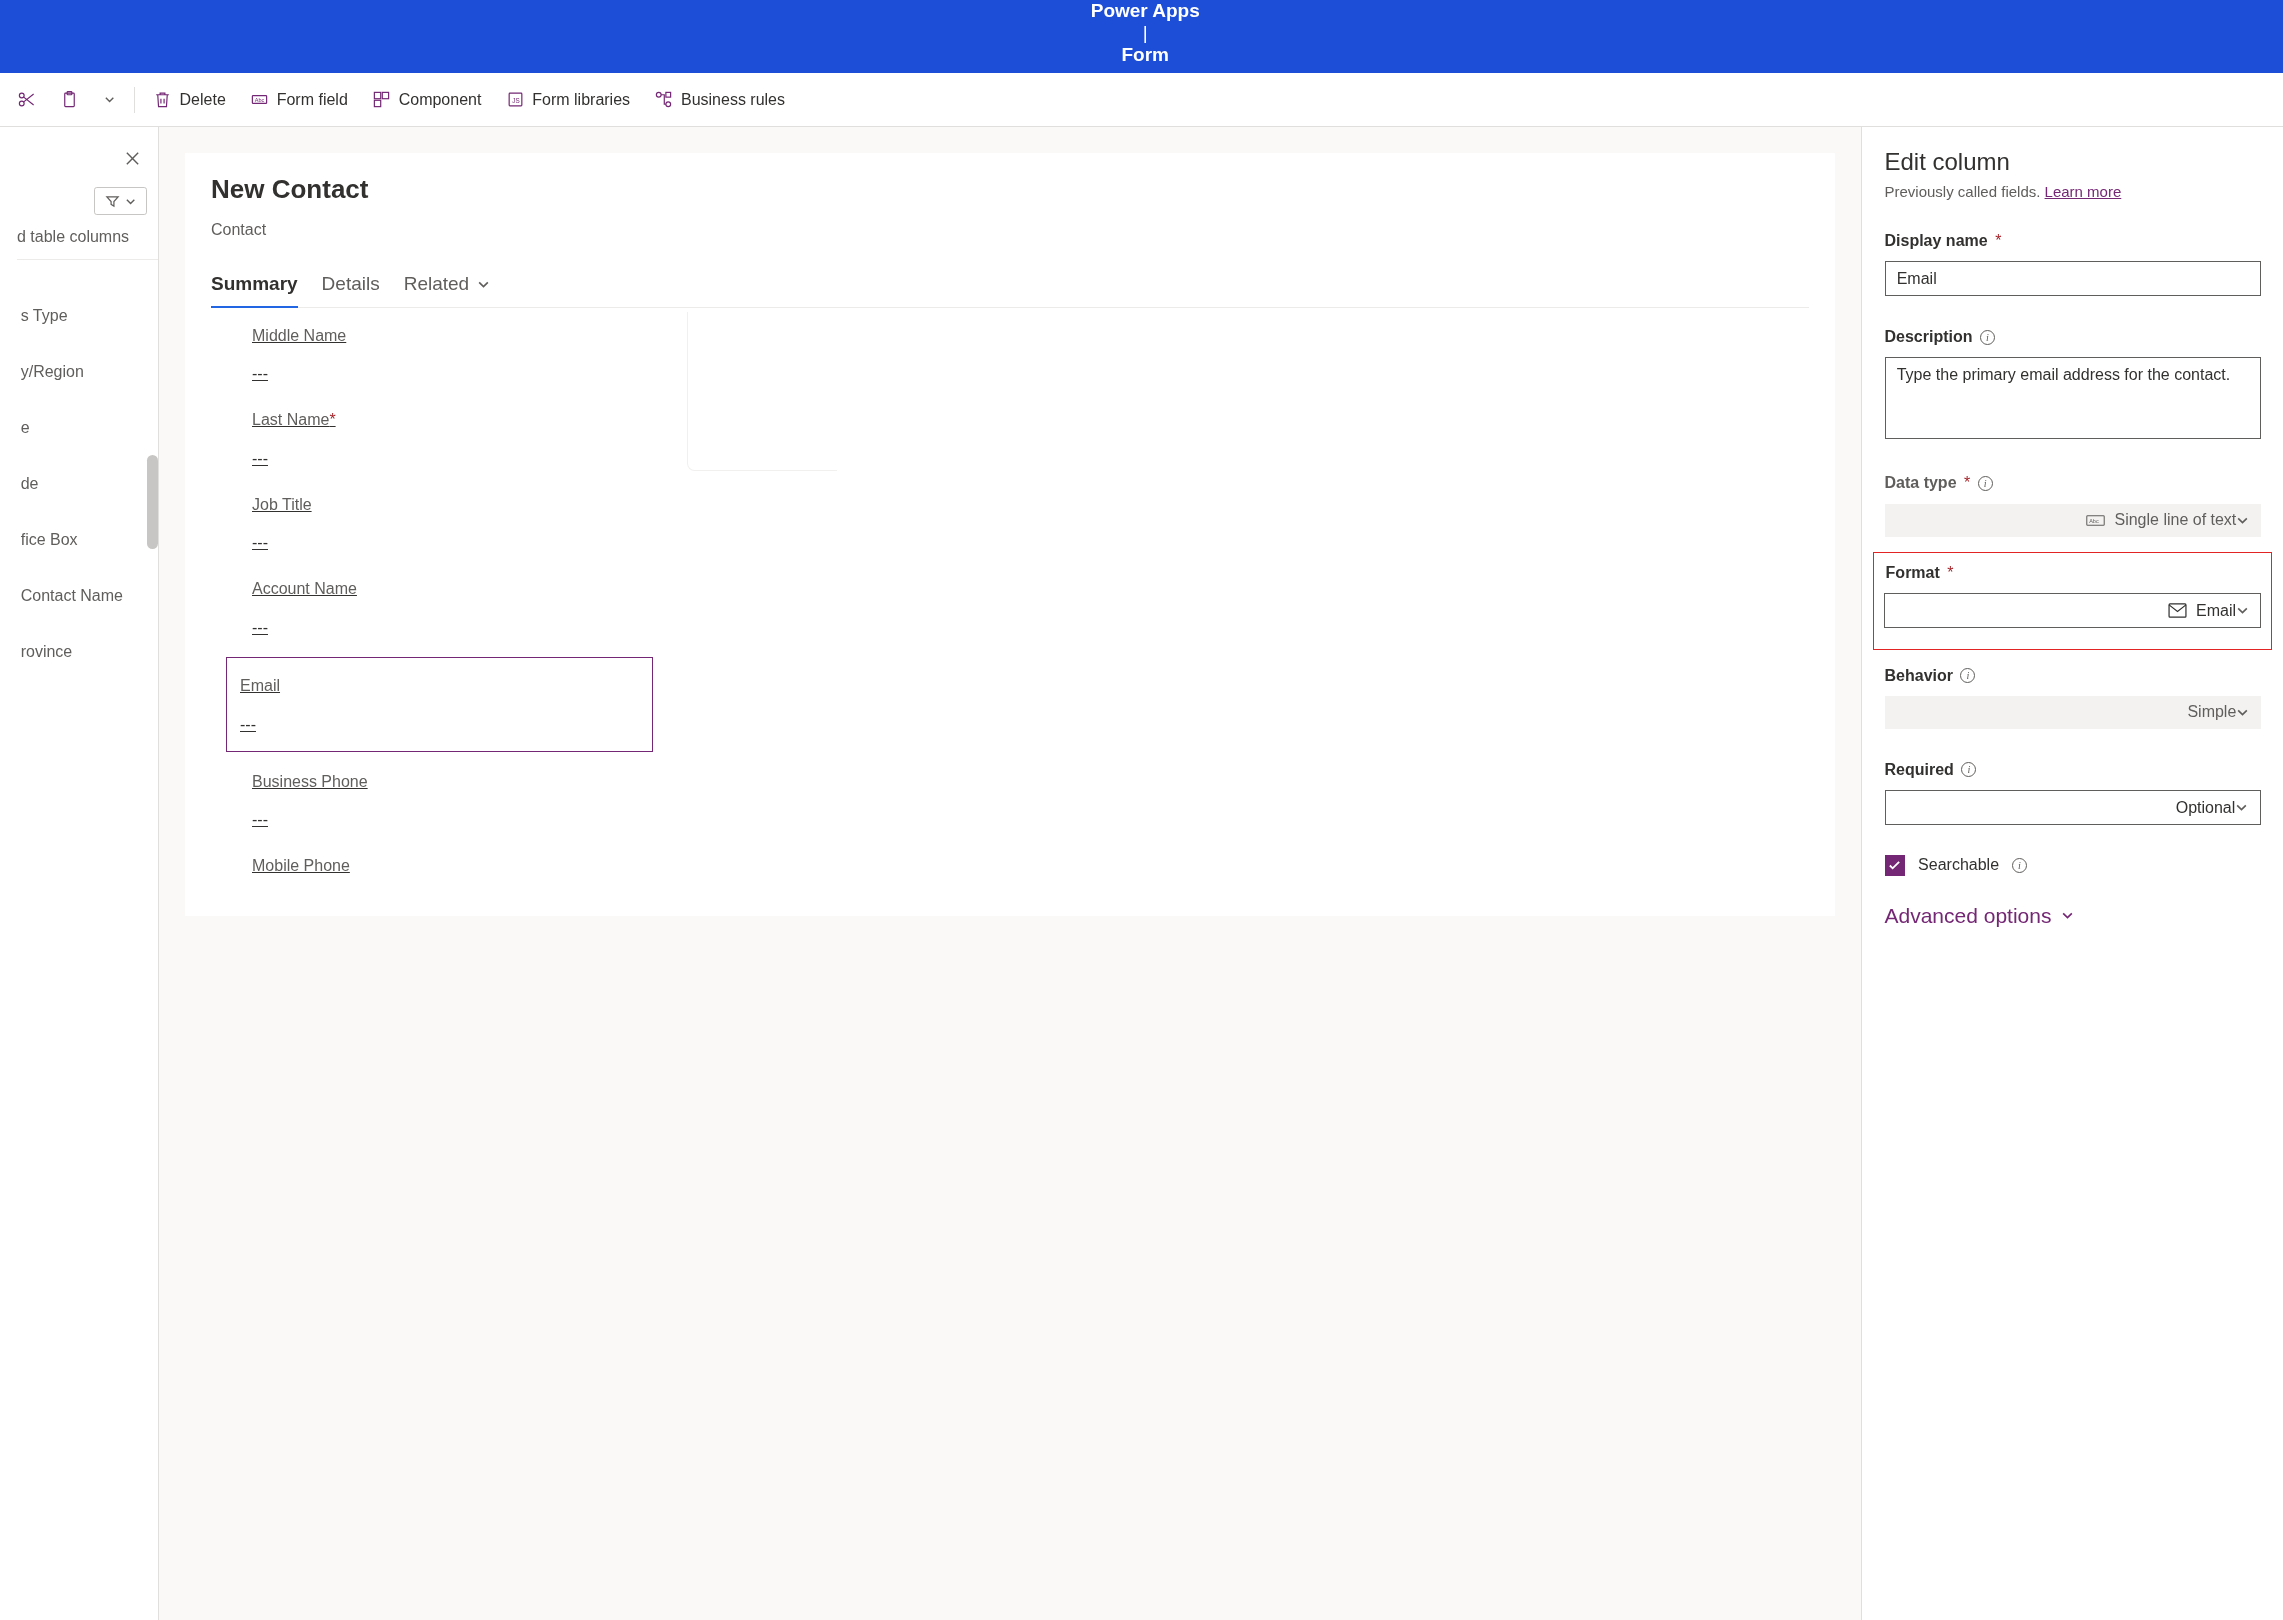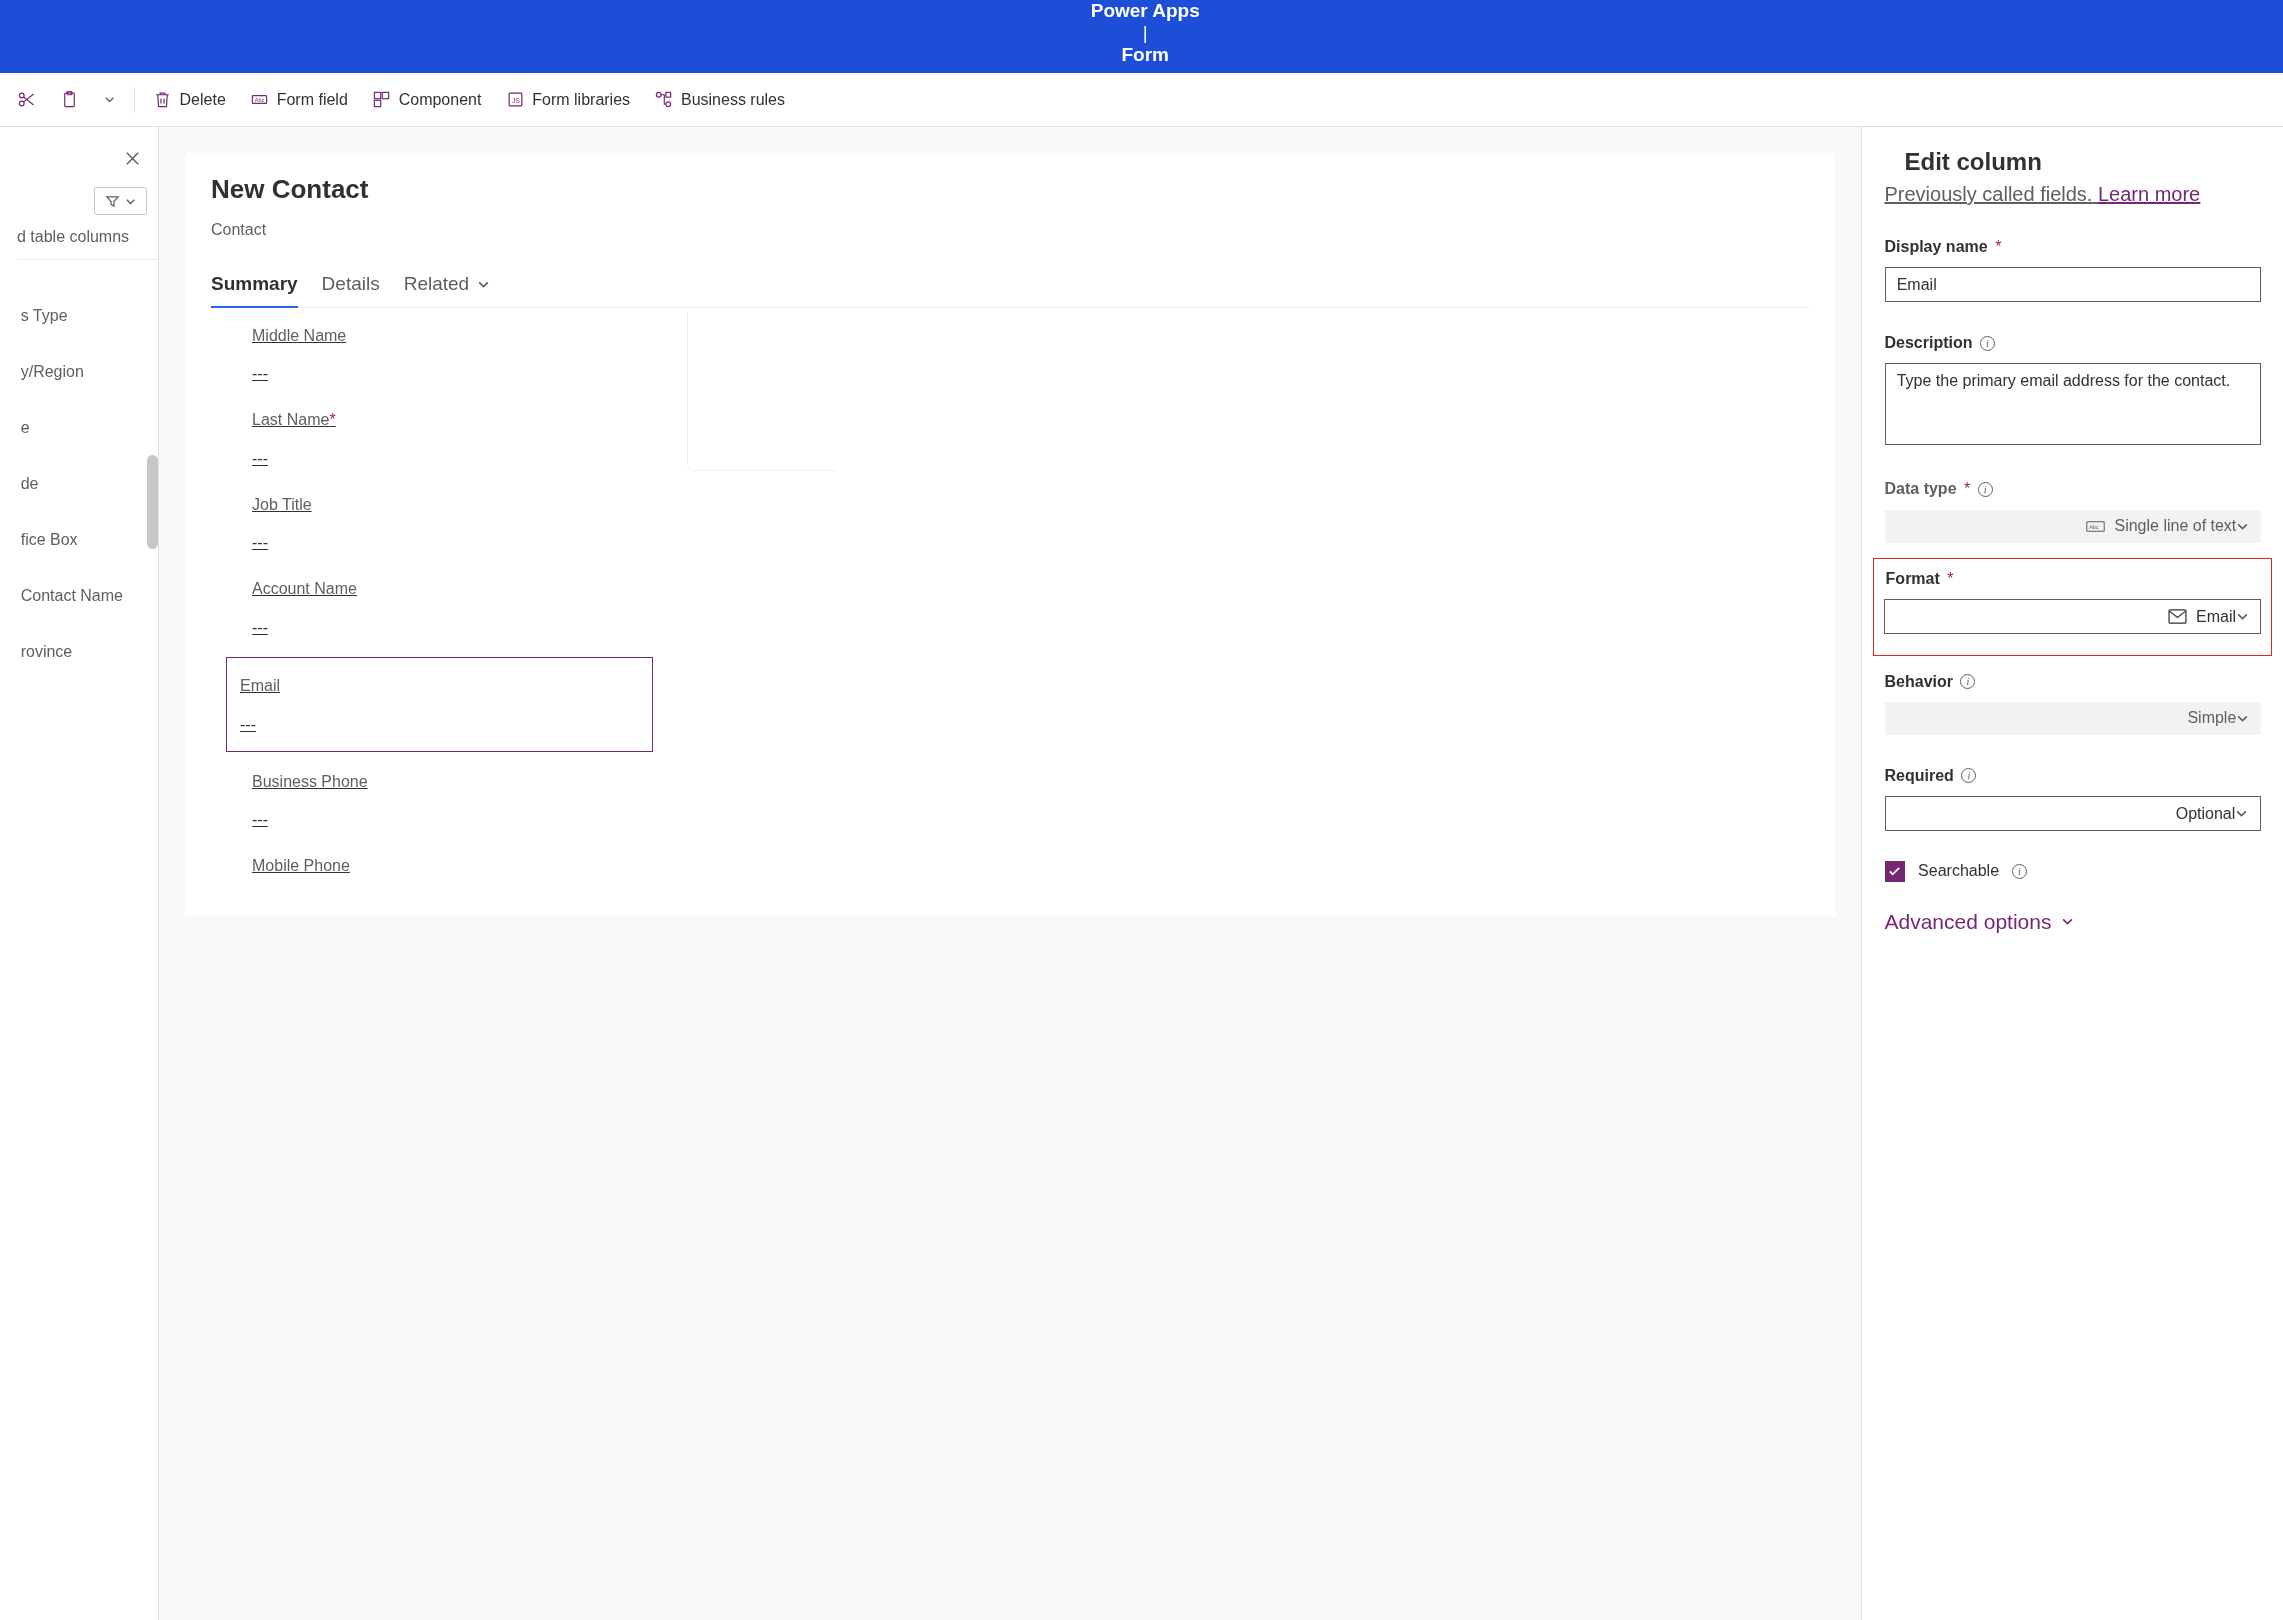--- a/index.html
+++ b/index.html
@@ -190,29 +190,27 @@
   .right-panel {
     width: 422px;
     background: #fff;
     border-left: 0.9px solid #e1dfdd;
     padding: 20.6px 22.5px;
     overflow: auto;
     flex-shrink: 0;
   }
   .panel-title {
     font-size: 24px;
-    font-weight: 700;
-    color: #323130;
-    margin-left: 20px;
+    font-weight: 400;
+    color: #323130;
   }
   .panel-sub {
-    font-size: 20px;
+    font-size: 15px;
     color: #605e5c;
     margin-top: 7.5px;
-    text-decoration: underline;
   }
   .panel-sub a {
     color: #742774;
     text-decoration: underline;
     cursor: pointer;
   }
   .panel-field { margin-top: 32px; }
   .panel-label {
     font-size: 16px;
     color: #323130;

